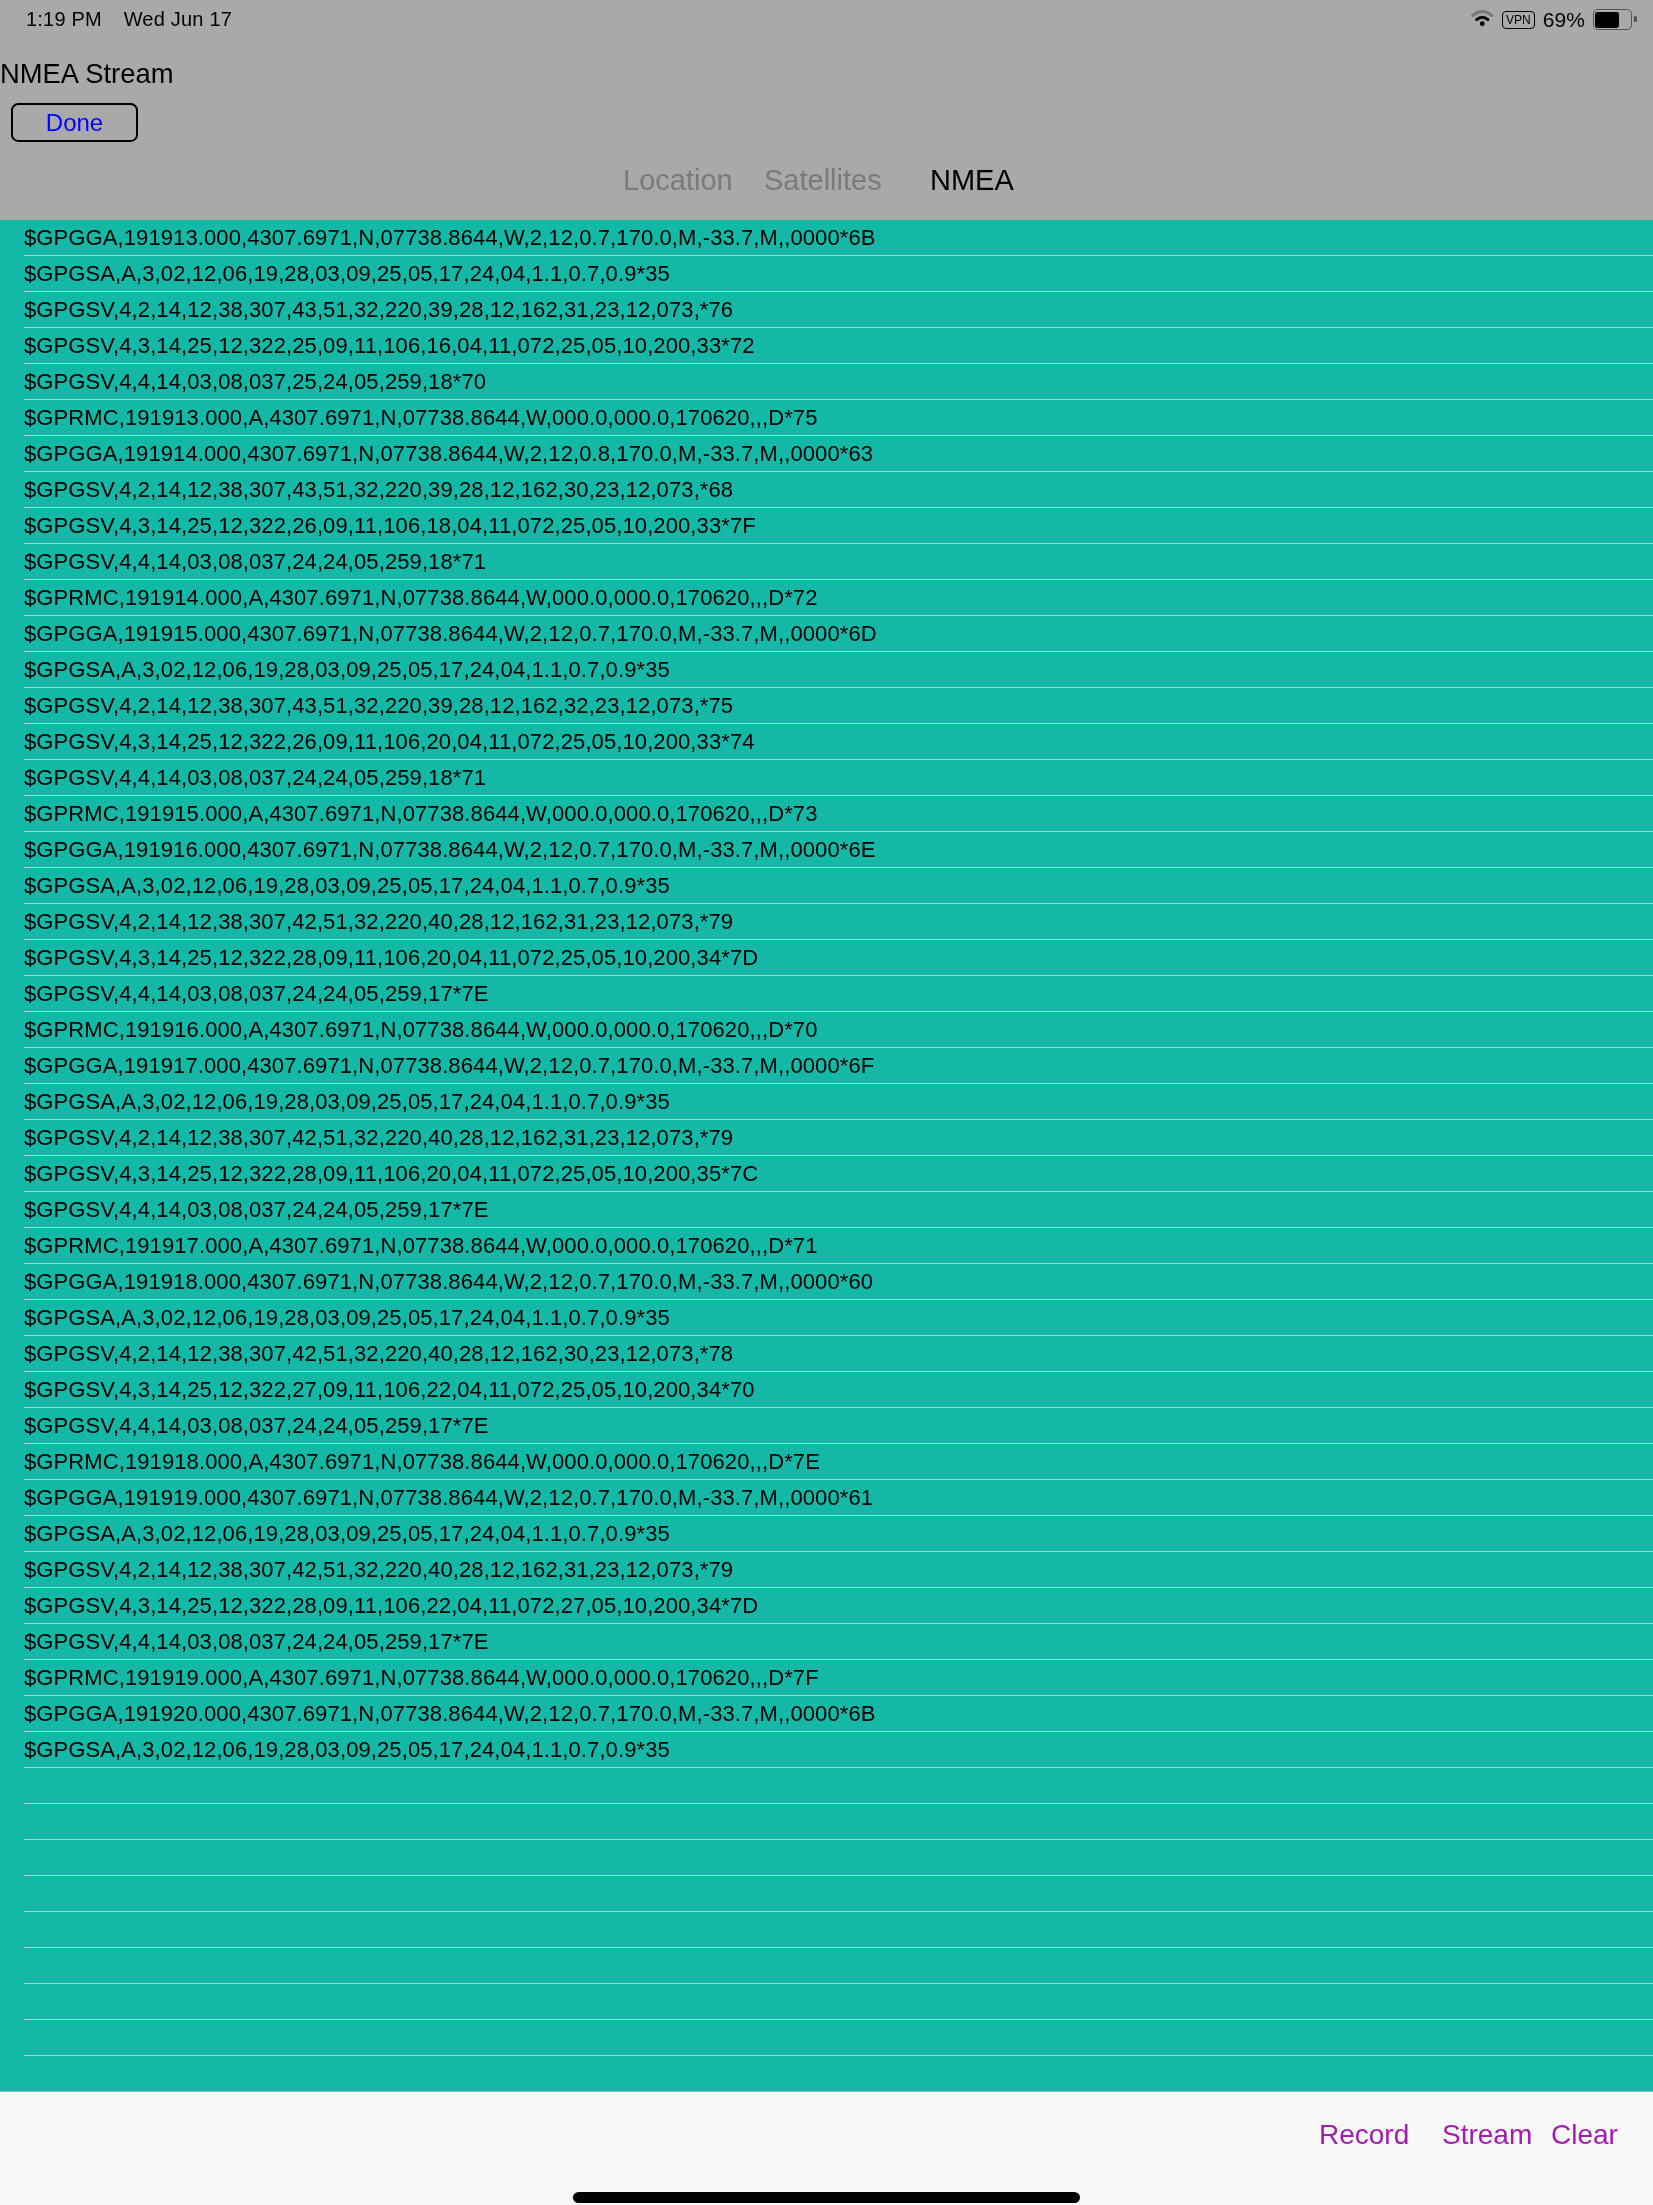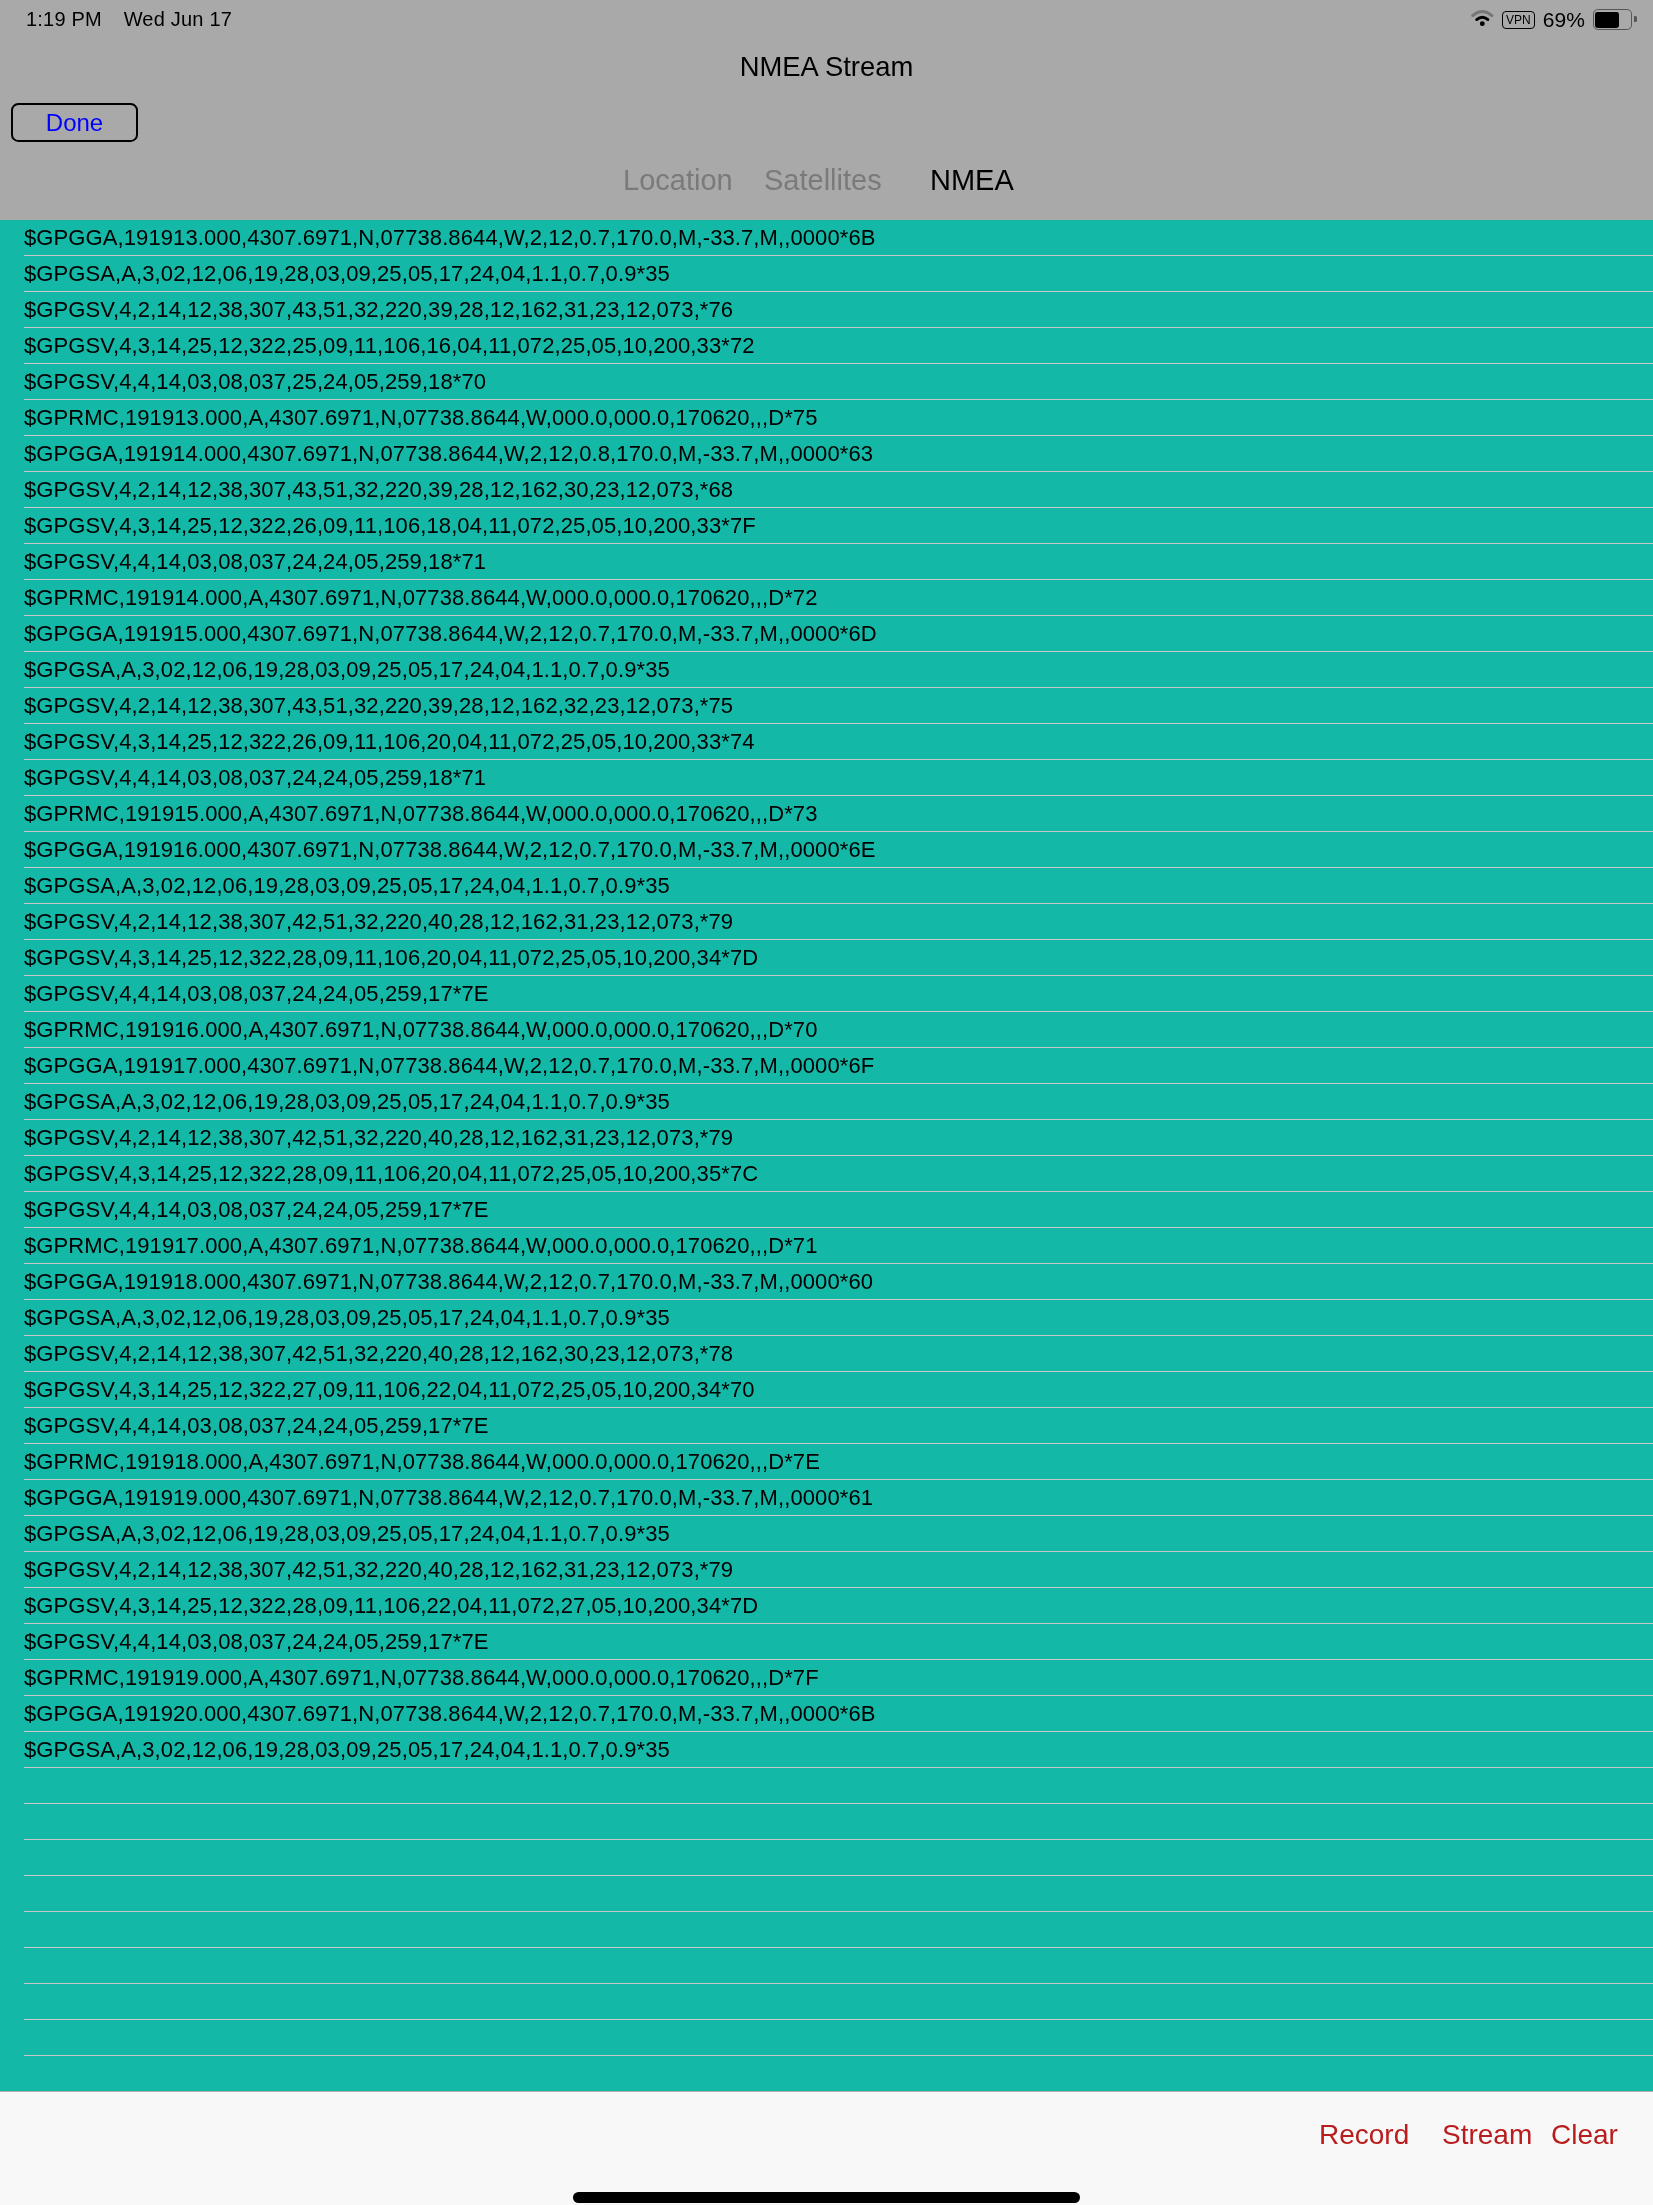--- a/index.html
+++ b/index.html
@@ -28,21 +28,21 @@
   .battery {
     position:relative; width:34px; height:16px; border:1.6px solid #555;
     border-radius:4.8px; padding:1.6px; box-sizing:content-box;
   }
   .battery .fill { width:69%; height:100%; background:#000; border-radius:2.4px; }
   .battery::after {
     content:""; position:absolute; right:-5.7px; top:5.7px; width:2.4px; height:6.5px;
     background:#555; border-radius:0 1.6px 1.6px 0;
   }
   .title {
-    position:absolute; left:0; width:1653px; top:51px; text-align:center;
+    position:absolute; left:0; width:1653px; top:58px; 
     font-size:27.4px; color:#000;
   }
   .done-btn {
     position:absolute; left:11px; top:103px; width:127px; height:39px;
     border:2px solid #000; border-radius:7.3px; box-sizing:border-box;
     display:flex; align-items:center; justify-content:center;
     color:#0000ff; font-size:24px; background:transparent; cursor:pointer;
   }
   .tabs {
     position:absolute; top:164px; left:0; width:1653px; height:40px;
@@ -60,21 +60,21 @@
   }
   .row .txt {
     position:absolute; left:0; top:4.8px; font-size:22px; color:#000;
     white-space:nowrap; letter-spacing:0.1px;
   }
   .toolbar {
     position:absolute; left:0; top:2091px; width:1653px; height:114px;
     background:#f8f8f8; border-top:1.6px solid #b0b0b0; box-sizing:border-box;
   }
   .tb-btn {
-    position:absolute; top:27.4px; font-size:28px; color:#b91c1c; cursor:pointer;
+    position:absolute; top:27.4px; font-size:28px; color:#a21caf; cursor:pointer;
   }
   .home-indicator {
     position:absolute; left:573px; top:2192px; width:507px; height:11.3px;
     background:#000; border-radius:5.7px;
   }
 </style>
 </head>
 <body>
 
 <div class="header">

